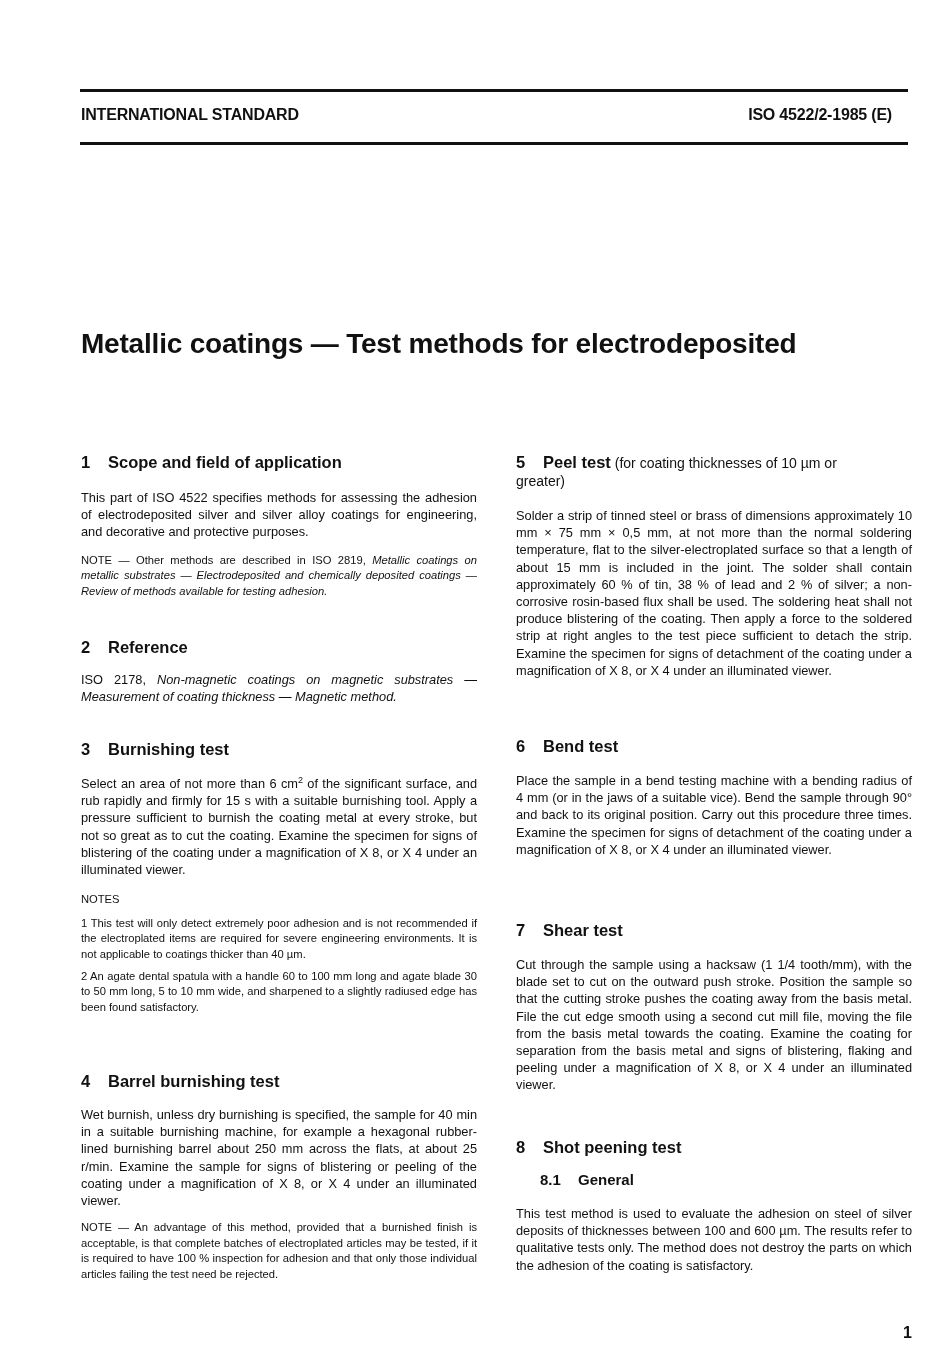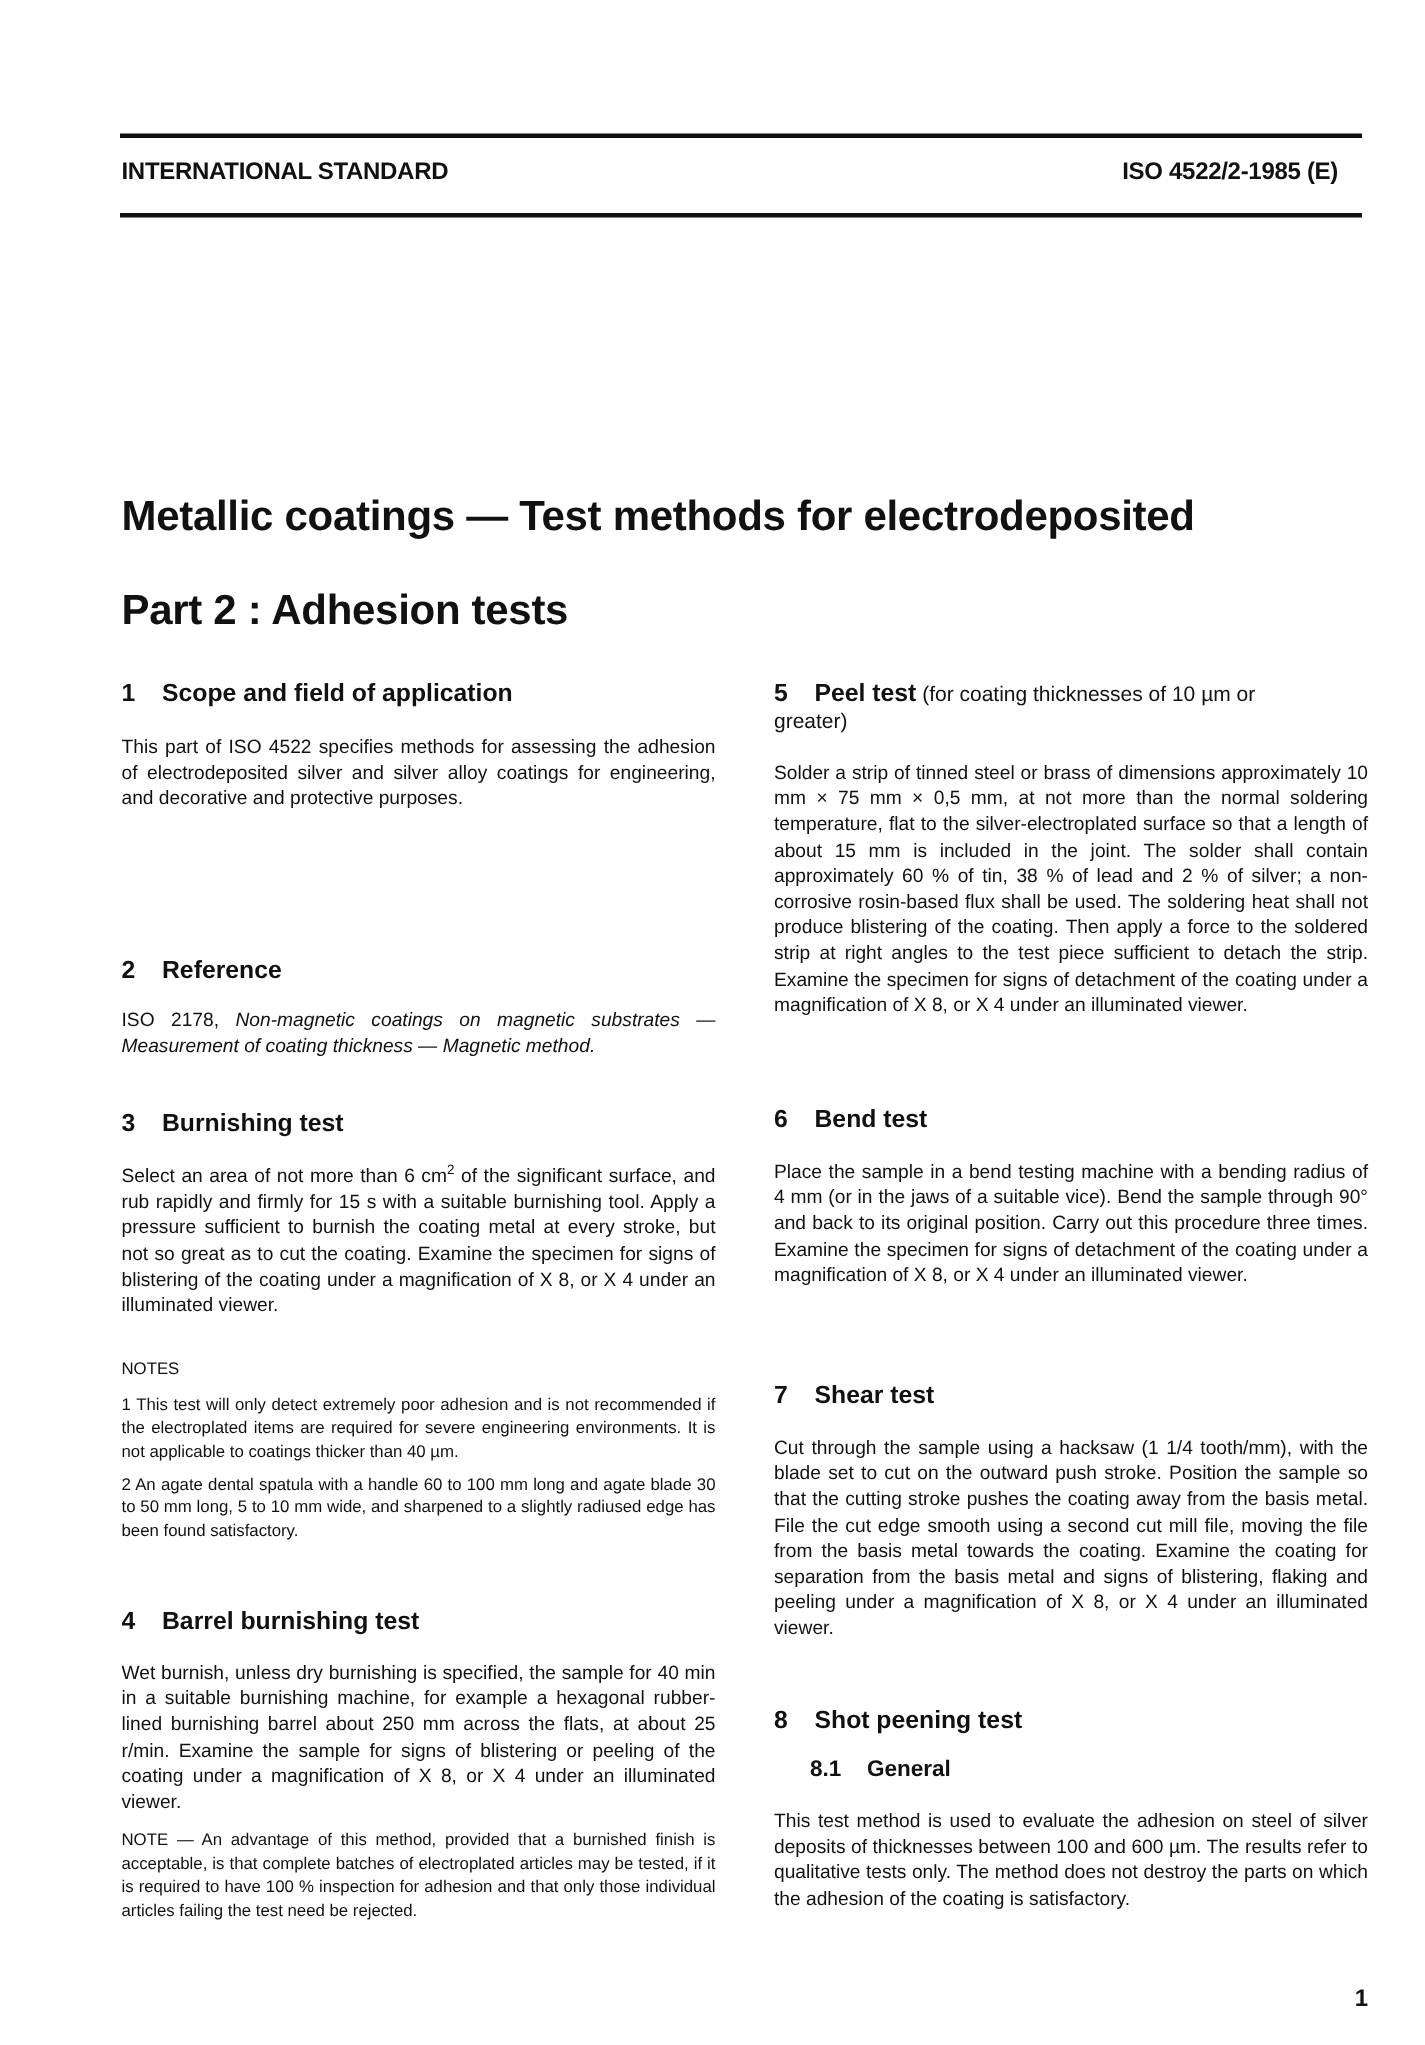--- a/index.html
+++ b/index.html
@@ -30,49 +30,51 @@
 </head>
 <body>
 
 <div class="rule top"></div>
 <div class="hdr left">INTERNATIONAL STANDARD</div>
 <div class="hdr right">ISO 4522/2-1985 (E)</div>
 <div class="rule bottom"></div>
 
 <div class="title">
   <div>Metallic coatings — Test methods for electrodeposited</div>
-  <div>Part 2 : Adhesion tests</div>
 </div>
 
 <div class="col left" style="top:0;">
 
   <div class="block" style="top:452px; width:396px;">
     <div class="h1">
       <span class="num">1</span><span>Scope and field of application</span>
     </div>
     <div class="p" style="margin-top:17px;">This part of ISO 4522 specifies methods for assessing the adhesion of electrodeposited silver and silver alloy coatings for engineering, and decorative and protective purposes.</div>
+    <div class="note" style="margin-top:12px;">
+      <span>NOTE — Other methods are described in ISO 2819, </span><span class="it">Metallic coatings on metallic substrates — Electrodeposited and chemically deposited coatings — Review of methods available for testing adhesion.</span>
+    </div>
   </div>
 
   <div class="block" style="top:637px; width:396px;">
     <div class="h1">
       <span class="num">2</span><span>Reference</span>
     </div>
     <div class="p" style="margin-top:14px;">
       <span>ISO 2178, </span><span class="it">Non-magnetic coatings on magnetic substrates — Measurement of coating thickness — Magnetic method.</span>
     </div>
   </div>
 
   <div class="block" style="top:739px; width:396px;">
     <div class="h1">
       <span class="num">3</span><span>Burnishing test</span>
     </div>
     <div class="p" style="margin-top:16px;">
       <span>Select an area of not more than 6 cm</span><sup>2</sup><span> of the significant surface, and rub rapidly and firmly for 15 s with a suitable burnishing tool. Apply a pressure sufficient to burnish the coating metal at every stroke, but not so great as to cut the coating. Examine the specimen for signs of blistering of the coating under a magnification of X 8, or X 4 under an illuminated viewer.</span>
     </div>
-    <div class="note" style="margin-top:28px;">NOTES</div>
+    <div class="note" style="margin-top:14px;">NOTES</div>
     <div class="note" style="margin-top:8px;">1   This test will only detect extremely poor adhesion and is not recommended if the electroplated items are required for severe engineering environments. It is not applicable to coatings thicker than 40 µm.</div>
     <div class="note" style="margin-top:6px;">2   An agate dental spatula with a handle 60 to 100 mm long and agate blade 30 to 50 mm long, 5 to 10 mm wide, and sharpened to a slightly radiused edge has been found satisfactory.</div>
   </div>
 
   <div class="block" style="top:1071px; width:396px;">
     <div class="h1">
       <span class="num">4</span><span>Barrel burnishing test</span>
     </div>
     <div class="p" style="margin-top:15px;">Wet burnish, unless dry burnishing is specified, the sample for 40 min in a suitable burnishing machine, for example a hexagonal rubber-lined burnishing barrel about 250 mm across the flats, at about 25 r/min. Examine the sample for signs of blistering or peeling of the coating under a magnification of X 8, or X 4 under an illuminated viewer.</div>
     <div class="note" style="margin-top:11px;">NOTE — An advantage of this method, provided that a burnished finish is acceptable, is that complete batches of electroplated articles may be tested, if it is required to have 100 % inspection for adhesion and that only those individual articles failing the test need be rejected.</div>

